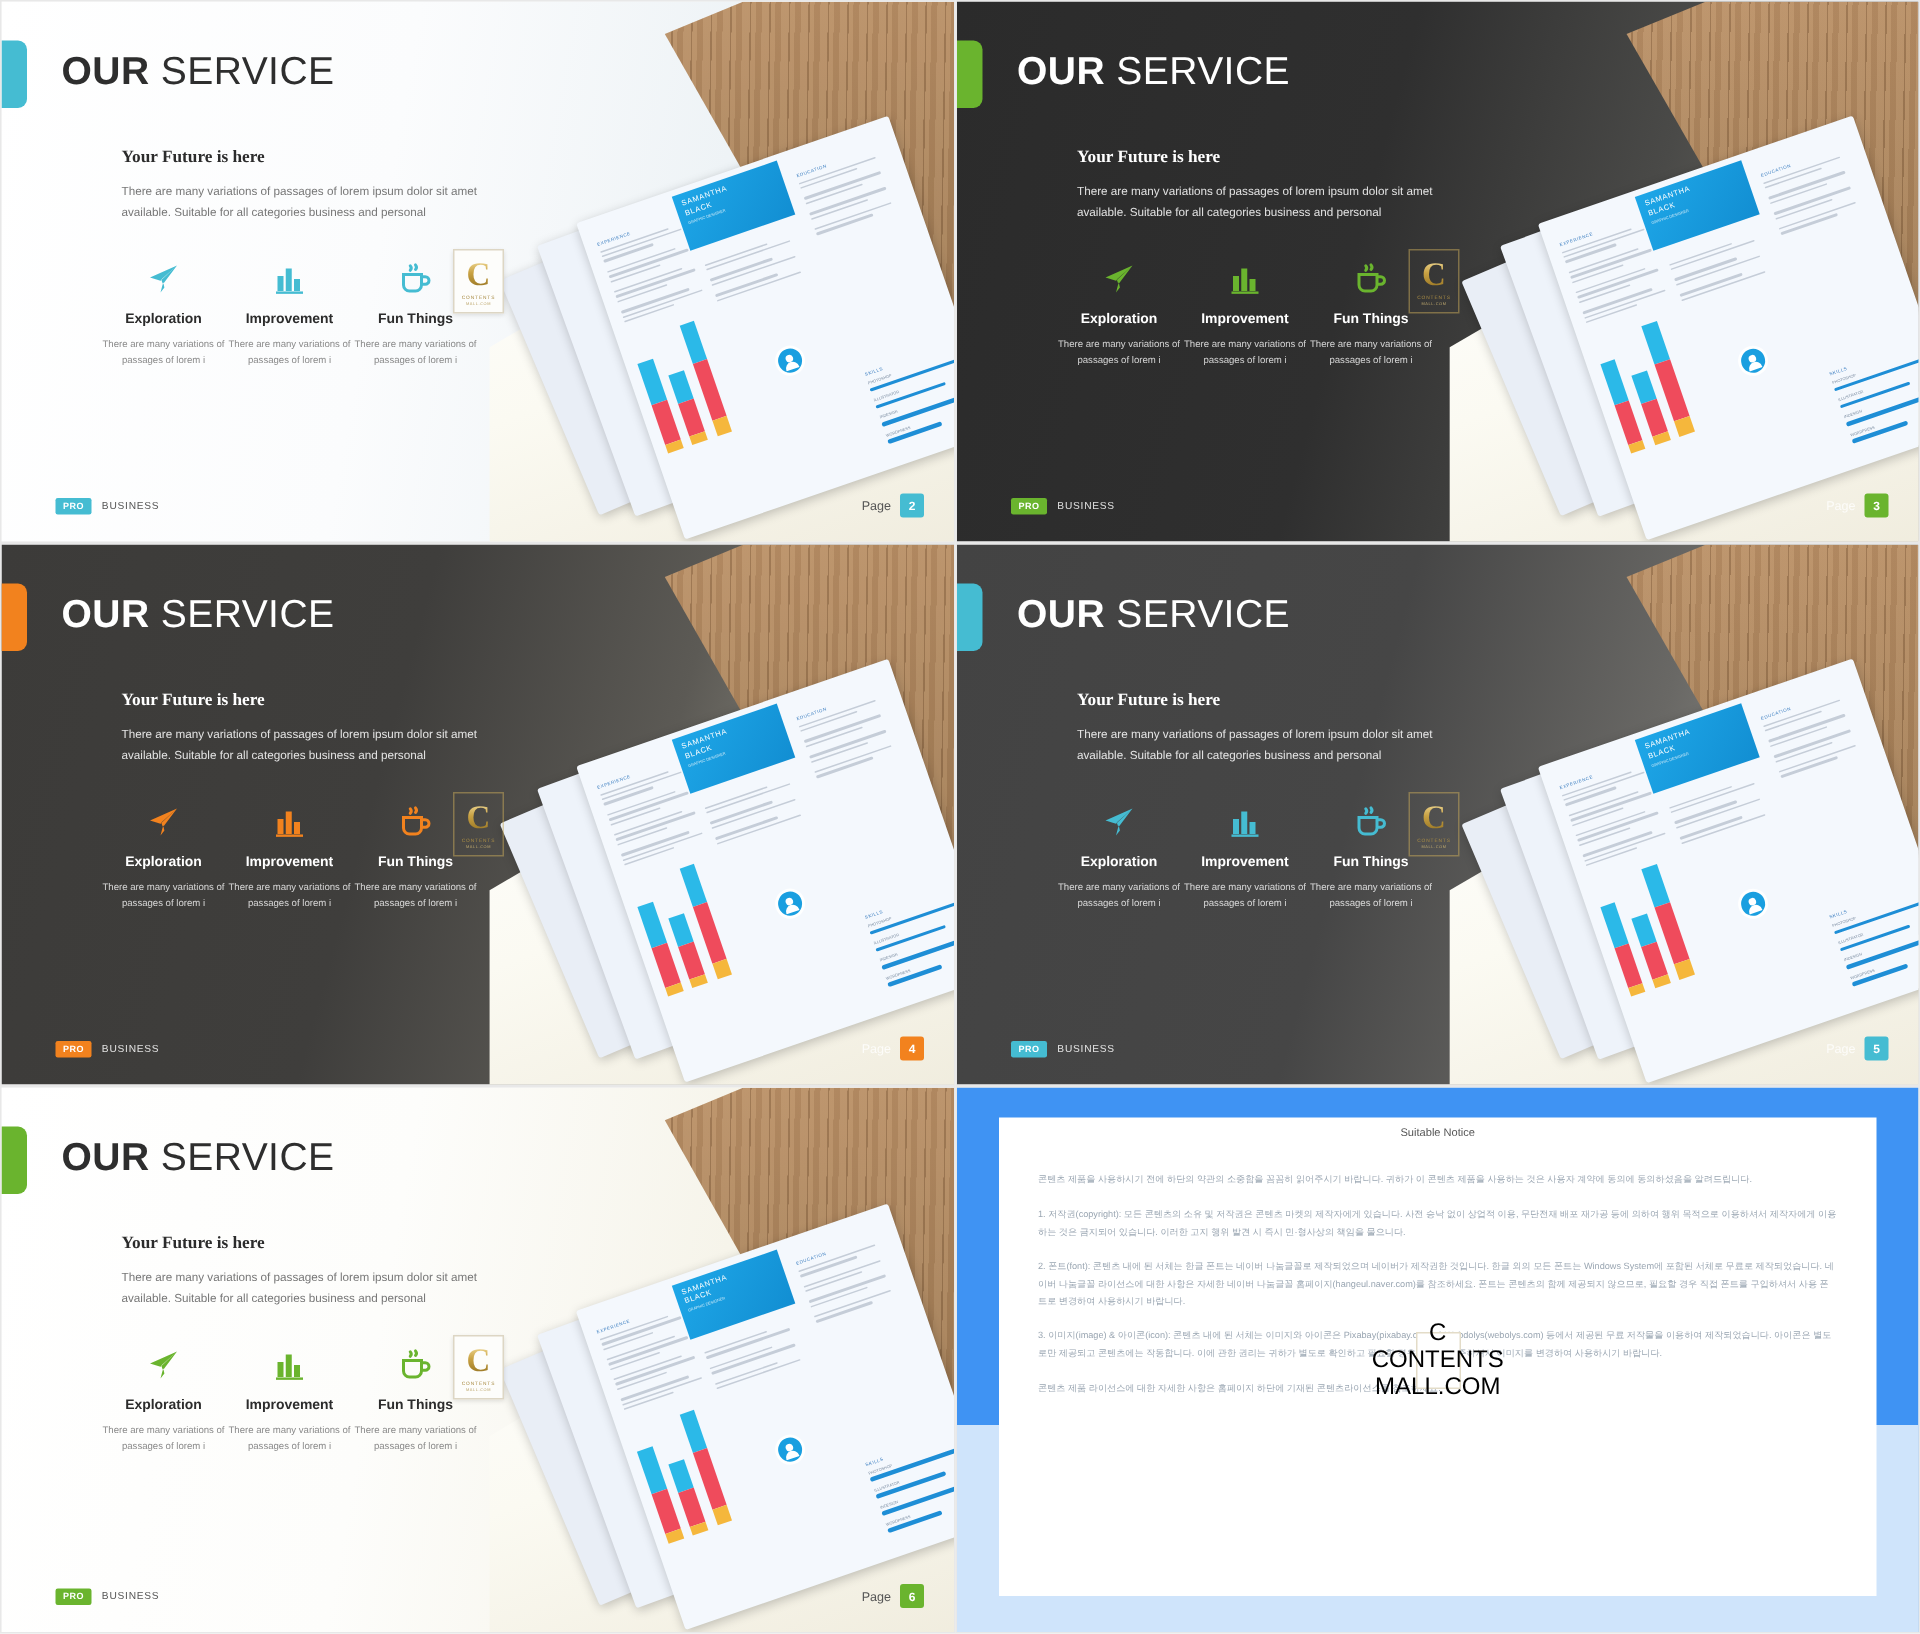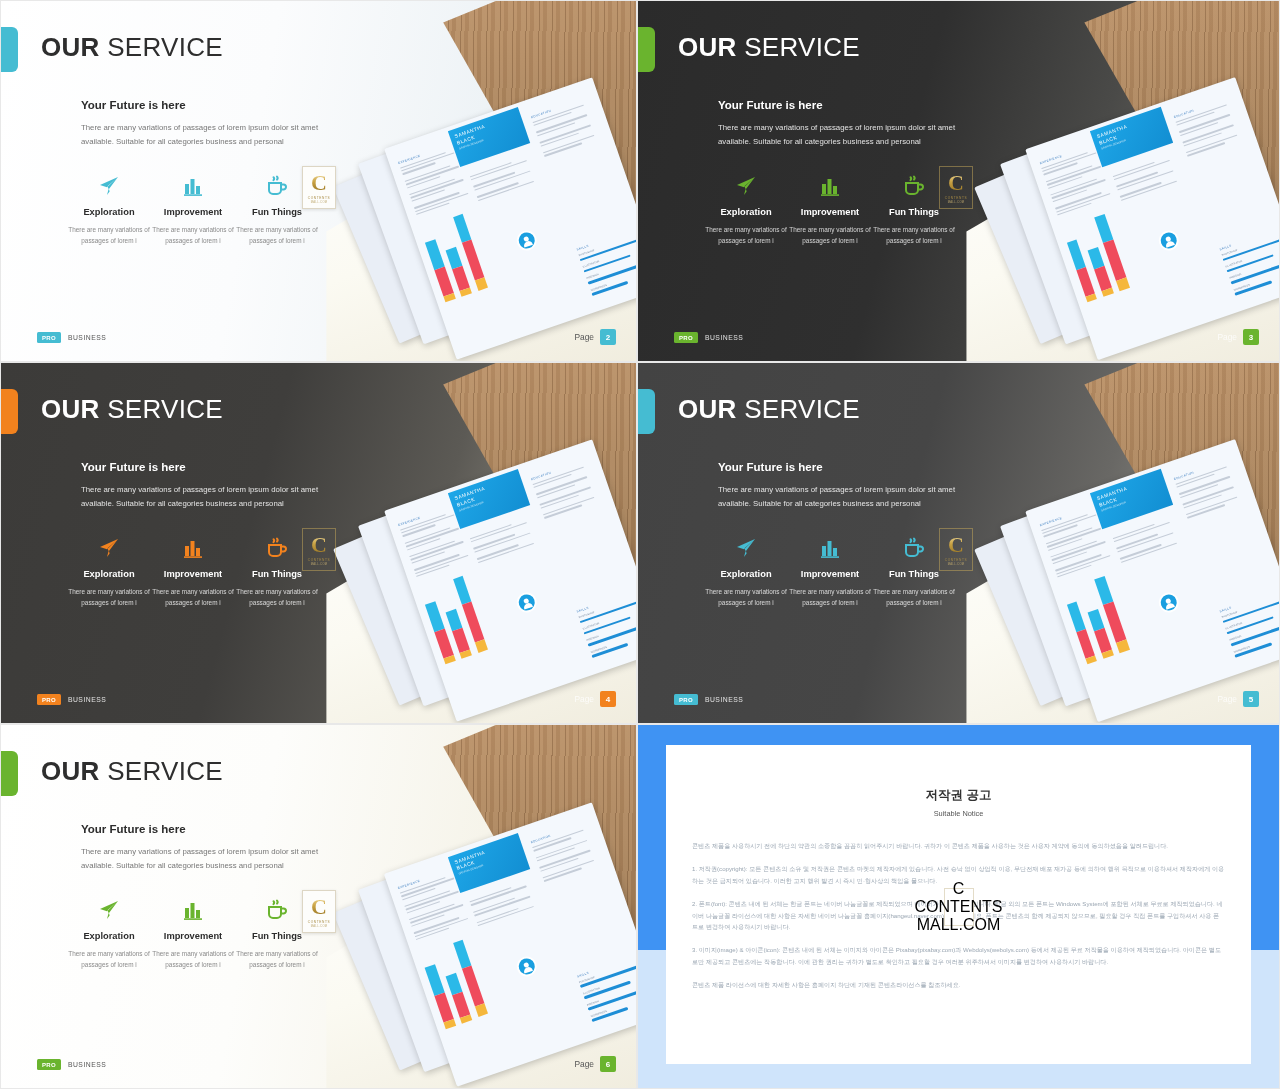--- a/index.html
+++ b/index.html
@@ -139,21 +139,21 @@
   .title {
     position: absolute;
     font-size: 26px;
     letter-spacing: .3px;
     white-space: nowrap;
   }
   .title b { font-weight: 700; }
   .title span { font-weight: 300; }
 
   
-  .subhead { position: absolute; font-size: 11.5px; font-weight: 700; }
+  .subhead { position: absolute; font-size: 11.5px; font-weight: 700; font-family: Liberation Serif, serif; }
   .lede { position: absolute; font-size: 7.8px; line-height: 1.75; width: 270px; }
 
   .features { position: absolute; display: flex; }
   .feat { width: 84px; text-align: center; }
   .feat .ic { height: 30px; display:flex; align-items:center; justify-content:center; }
   .feat .ft { font-size: 9.3px; font-weight: 700; margin-top: 6px; }
   .feat .fd { font-size: 6.4px; line-height: 1.65; margin-top: 8px; }
 
   
   .cmark {
@@ -1045,21 +1045,20 @@
     </div>
     <div class="footer-right">
       <span class="pg-word" style="color: rgb(85, 85, 85);">Page</span>
       <span class="pg-num" style="background: rgb(106, 180, 46);">6</span>
     </div>
   </div>
     <div class="slide">
       <div class="cr-outer" style="background: rgb(63, 147, 243);"></div>
       <div class="cr-band" style="background: rgb(207, 228, 251);"></div>
       <div class="cr-paper">
-        <div class="cr-title">저작권 공고</div>
         <div class="cr-sub">Suitable Notice</div>
         <div class="cr-body">
           <p class="cr-p">콘텐츠 제품을 사용하시기 전에 하단의 약관의 소중함을 꼼꼼히 읽어주시기 바랍니다. 귀하가 이 콘텐츠 제품을 사용하는 것은 사용자 계약에 동의에 동의하셨음을 알려드립니다.</p>
           <p class="cr-p">1. 저작권(copyright): 모든 콘텐츠의 소유 및 저작권은 콘텐츠 마켓의 제작자에게 있습니다. 사전 승낙 없이 상업적 이용, 무단전재 배포 재가공 등에 의하여 행위 목적으로 이용하셔서 제작자에게 이용하는 것은 금지되어 있습니다. 이러한 고지 행위 발견 시 즉시 민·형사상의 책임을 물으니다.</p>
           <p class="cr-p">2. 폰트(font): 콘텐츠 내에 된 서체는 한글 폰트는 네이버 나눔글꼴로 제작되었으며 네이버가 제작권한 것입니다. 한글 외의 모든 폰트는 Windows System에 포함된 서체로 무료로 제작되었습니다. 네이버 나눔글꼴 라이선스에 대한 사항은 자세한 네이버 나눔글꼴 홈페이지(hangeul.naver.com)를 참조하세요. 폰트는 콘텐츠의 함께 제공되지 않으므로, 필요할 경우 직접 폰트를 구입하셔서 사용 폰트로 변경하여 사용하시기 바랍니다.</p>
           <p class="cr-p">3. 이미지(image) &amp; 아이콘(icon): 콘텐츠 내에 된 서체는 이미지와 아이콘은 Pixabay(pixabay.com)과 Webdolys(webolys.com) 등에서 제공된 무료 저작물을 이용하여 제작되었습니다. 아이콘은 별도로만 제공되고 콘텐츠에는 작동합니다. 이에 관한 권리는 귀하가 별도로 확인하고 필요할 경우 여러분 위주하셔서 이미지를 변경하여 사용하시기 바랍니다.</p>
           <p class="cr-p">콘텐츠 제품 라이선스에 대한 자세한 사항은 홈페이지 하단에 기재된 콘텐츠라이선스를 참조하세요.</p>
         </div>
       </div>
       <div class="cr-cmark">

